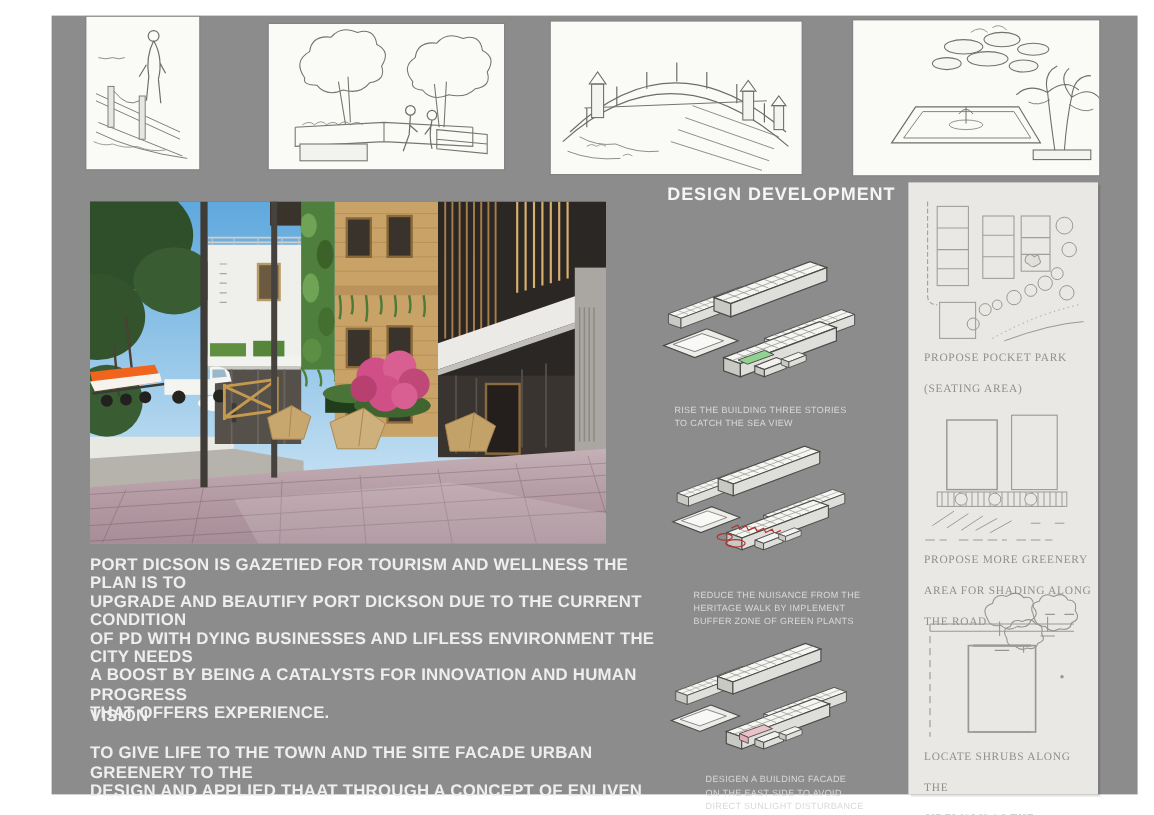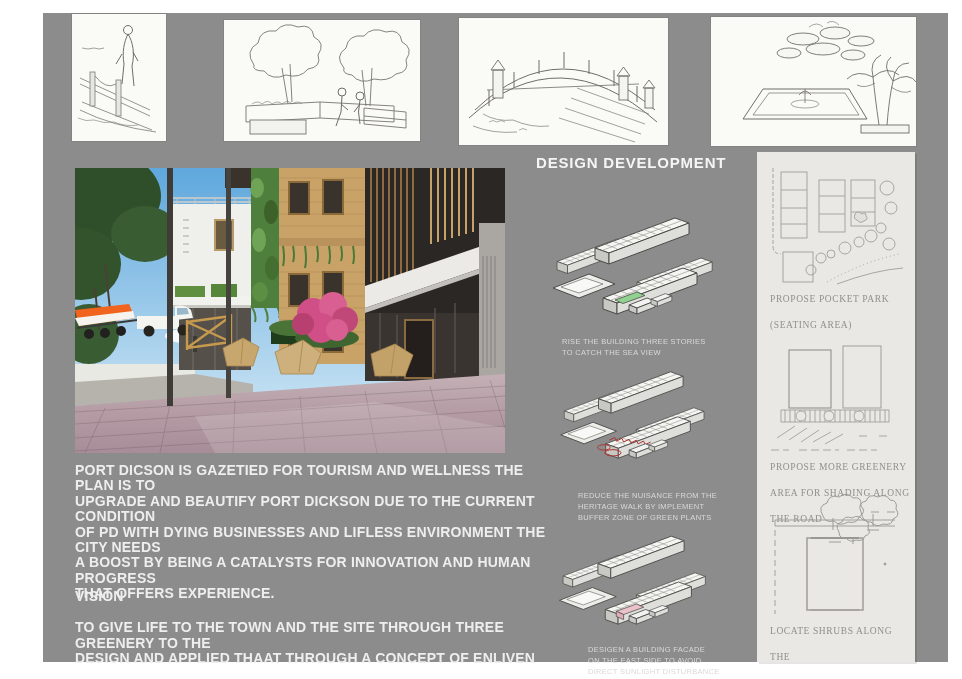--- a/index.html
+++ b/index.html
@@ -8,21 +8,21 @@
   .canvas { position:relative; width:962px; height:679px; background:#ffffff; }
   .board  { position:absolute; left:43px; top:13px; width:905px; height:649px; background:#8c8c8c; }
 
   .abs { position:absolute; }
   .sketch-panel { background:#fafaf7; box-shadow:0 0 0 1px rgba(0,0,0,0.06); }
   .sketch-panel svg { display:block; width:100%; height:100%; }
 
   .render-wrap { background:#6a6a6a; }
   .render-wrap svg { display:block; width:100%; height:100%; }
 
-  .dd-title { color:#f5f5f5; font-size:15px; font-weight:bold; letter-spacing:0.8px; }
+  .dd-title { color:#f5f5f5; font-size:15px; font-weight:bold; letter-spacing:0.8px;margin-left:20px; }
 
   .axon svg { display:block; width:100%; height:100%; }
   .axon-caption { color:#d9d9d9; font-size:7.5px; line-height:11px; letter-spacing:0.3px;
                   white-space:pre-line; text-transform:uppercase;margin-top:16px; }
 
   .side-panel { background:#e9e8e4; box-shadow:2px 2px 0 rgba(0,0,0,0.10); }
   .side-sketch svg { display:block; width:100%; height:100%; }
   .side-caption { font-family:"Liberation Serif", serif; color:#92908c; font-size:9.5px;
                   line-height:26px; letter-spacing:0.6px; white-space:pre-line; }
 
@@ -441,16 +441,16 @@
 DIRECT SUNLIGHT DISTURBANCE</div>
 
   <div class="abs statement" style="left:75px; top:463px; width:478px;">PORT DICSON IS GAZETIED FOR TOURISM AND WELLNESS THE PLAN IS TO
 UPGRADE AND BEAUTIFY PORT DICKSON DUE TO THE CURRENT CONDITION
 OF PD WITH DYING BUSINESSES AND LIFLESS ENVIRONMENT THE CITY NEEDS
 A BOOST BY BEING A CATALYSTS FOR INNOVATION AND HUMAN PROGRESS
 THAT OFFERS EXPERIENCE.</div>
 
   <div class="abs statement" style="left:75px; top:574px; width:478px;">
     <div>VISION</div>
-    <div class="preline">TO GIVE LIFE TO THE TOWN AND THE SITE THROUGH THREE GREENERY TO THE
+    <div class="preline">TO GIVE LIFE TO THE TOWN AND THE SITE FACADE URBAN GREENERY TO THE
 DESIGN AND APPLIED THAAT THROUGH A CONCEPT OF ENLIVEN</div>
   </div>
 </div>
 
 </body></html>

